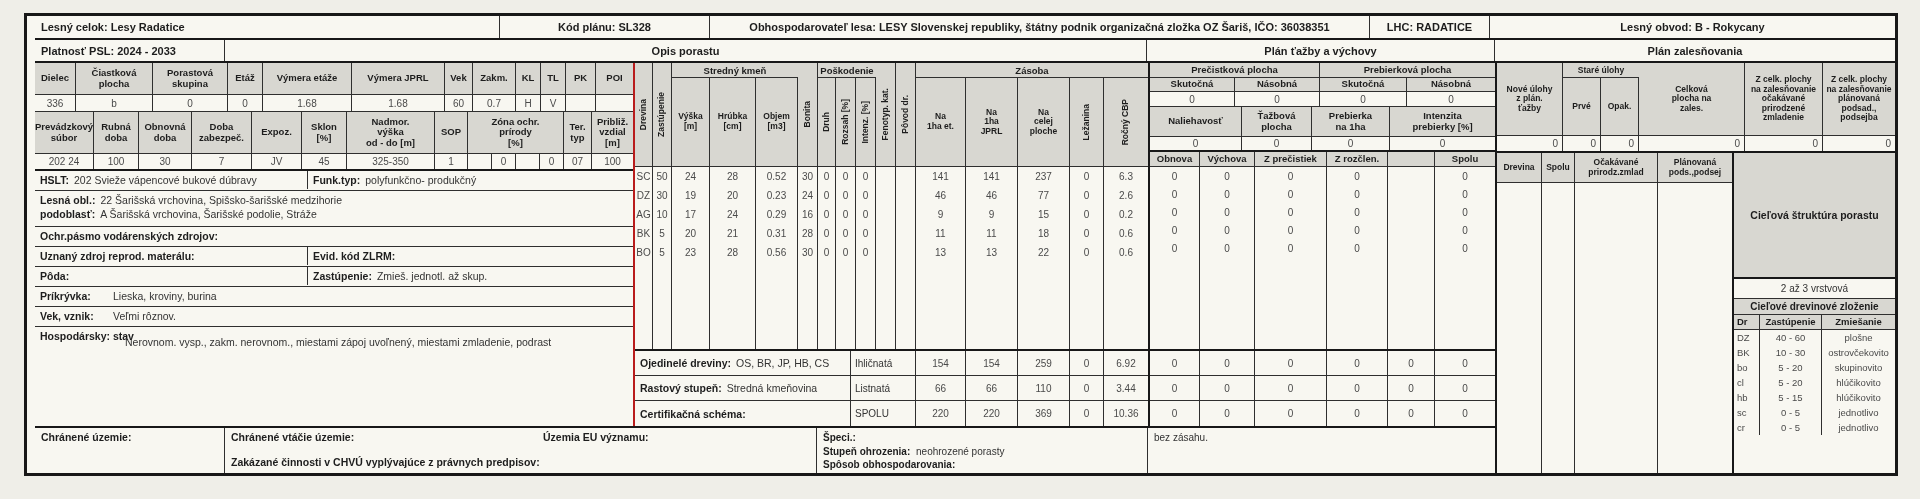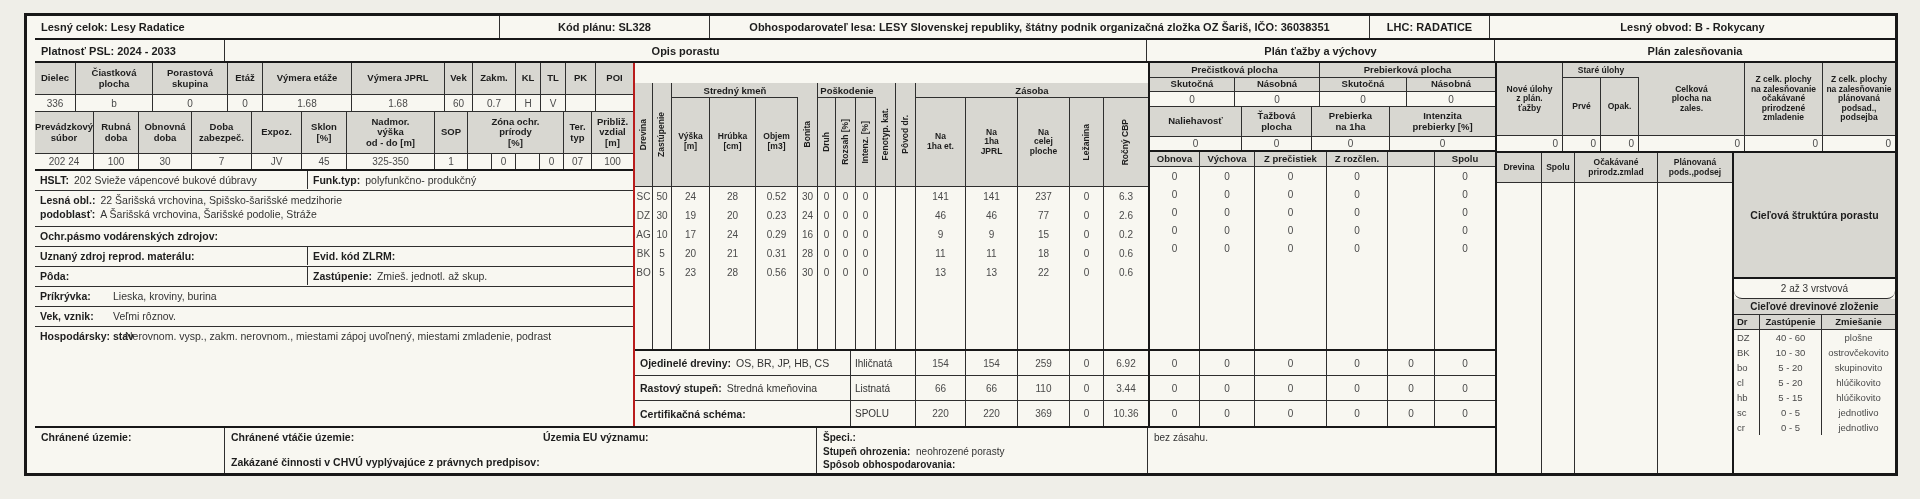--- a/index.html
+++ b/index.html
@@ -31,21 +31,21 @@
 .rot{display:flex;align-items:center;justify-content:center;}
 .rot span{writing-mode:vertical-rl;transform:rotate(180deg);font-weight:bold;font-size:8.5px;white-space:nowrap;}
 .i1h{height:32px;}.i1v{height:17px;}.i2h{height:42px;}.i2v{height:17px;}
 .inforow{border-bottom:1px solid #2f2f2f;font-size:10.5px;padding:3px 5px;display:flex;align-items:flex-start;flex-shrink:0;background:#f8f7f1;}
 .lbl{font-weight:bold;white-space:nowrap;}
 .val{color:#333;margin-left:5px;}
 .split{padding:0;}
 .split>div{padding:3px 5px;}
 .split>div:last-child{border-left:1px solid #2f2f2f;flex:1;}
 
-.species{flex:1;display:flex;flex-direction:column;min-height:0;margin-top:20px;}
+.species{flex:1;display:flex;flex-direction:column;min-height:0;}
 .sp-head{display:flex;height:104px;flex-shrink:0;border-bottom:1px solid #2f2f2f;}
 .sp-head .hc{font-size:8.5px;}
 .sp-group{display:flex;flex-direction:column;}
 .sp-gt{height:15px;background:#d8d7d1;font-weight:bold;font-size:9.5px;display:flex;align-items:center;justify-content:center;border-bottom:1px solid #2f2f2f;border-right:1px solid #2f2f2f;}
 .sp-gcols{flex:1;display:flex;}
 .sp-row{display:flex;height:19px;flex-shrink:0;}
 .sp-fill{flex:1;display:flex;min-height:0;}
 .sp-sum{border-top:2px solid #181818;flex-shrink:0;}
 .sum-row{display:flex;height:25px;border-bottom:1px solid #2f2f2f;font-size:10px;}
 .sum-row:last-child{border-bottom:none;}
@@ -64,21 +64,21 @@
 .pc-top{height:73px;display:flex;flex-shrink:0;border-bottom:1px solid #2f2f2f;}
 .pc-top .hc{font-size:8.5px;}
 .pc-vals{height:17px;display:flex;flex-shrink:0;border-bottom:2px solid #181818;}
 .pc-body{flex:1;display:flex;min-height:0;}
 .pc-sub{width:235px;display:flex;flex-direction:column;}
 .pc-subh{height:30px;display:flex;flex-shrink:0;border-bottom:1px solid #2f2f2f;}
 .pc-subh .hc{font-size:8.5px;}
 .pc-subfill{flex:1;display:flex;}
 .pc-right{flex:1;border-left:2px solid #181818;display:flex;flex-direction:column;}
 .struct-box{height:126px;background:#d8d7d1;border-bottom:2px solid #181818;display:flex;align-items:center;justify-content:center;font-weight:bold;font-size:10.5px;text-align:center;flex-shrink:0;}
-.vrstvy{height:20px;display:flex;align-items:center;justify-content:center;font-size:10px;color:#333;border-bottom:1px solid #2f2f2f;flex-shrink:0;background:#f8f7f1;border-radius:8px;}
+.vrstvy{height:20px;display:flex;align-items:center;justify-content:center;font-size:10px;color:#333;border-bottom:1px solid #2f2f2f;flex-shrink:0;background:#f8f7f1;}
 .zloz-title{height:16px;background:#d8d7d1;font-weight:bold;font-size:10px;display:flex;align-items:center;justify-content:center;border-bottom:1px solid #2f2f2f;flex-shrink:0;}
 .zl-h{height:15px;display:flex;flex-shrink:0;border-bottom:1px solid #2f2f2f;}
 .zl-h .hc{font-size:9.5px;}
 .zl-row{display:flex;height:15px;flex-shrink:0;}
 .zl-row .vc{font-size:9.5px;}
 .z1{width:26px}.z2{width:62px}.z3{flex:1;border-right:none}
 .zleft{justify-content:flex-start;padding-left:3px;}
 
 .band{height:47px;border-top:2px solid #181818;display:flex;flex-shrink:0;background:#f8f7f1;}
 .band-cell{border-right:1px solid #2f2f2f;padding:3px 6px;font-size:10.5px;position:relative;overflow:hidden;}
@@ -230,21 +230,21 @@
                 <span class="lbl" style="width:68px">Príkrývka:</span>
                   <span class="val">Lieska, kroviny, burina</span>
               </div>
               <div class="inforow" style="height:20px">
                 <span class="lbl" style="width:68px">Vek, vznik:</span>
                   <span class="val">Veľmi rôznov.</span>
               </div>
               <div class="inforow grow" style="border-bottom:none">
                 <span class="lbl pre" style="width:80px">Hospodársky:
 stav</span>
-                <span class="val" style="">Nerovnom. vysp., zakm. nerovnom., miestami zápoj uvoľnený, miestami zmladenie, podrast</span>
+                <span class="val" style="margin-top:6px">Nerovnom. vysp., zakm. nerovnom., miestami zápoj uvoľnený, miestami zmladenie, podrast</span>
               </div>
             </div>
 
             <div class="species">
               <div class="sp-head">
                 <div class="hc rot c1">
                     <span>Drevina</span>
                   </div>
                 <div class="hc rot c2">
                     <span>Zastúpenie</span>

